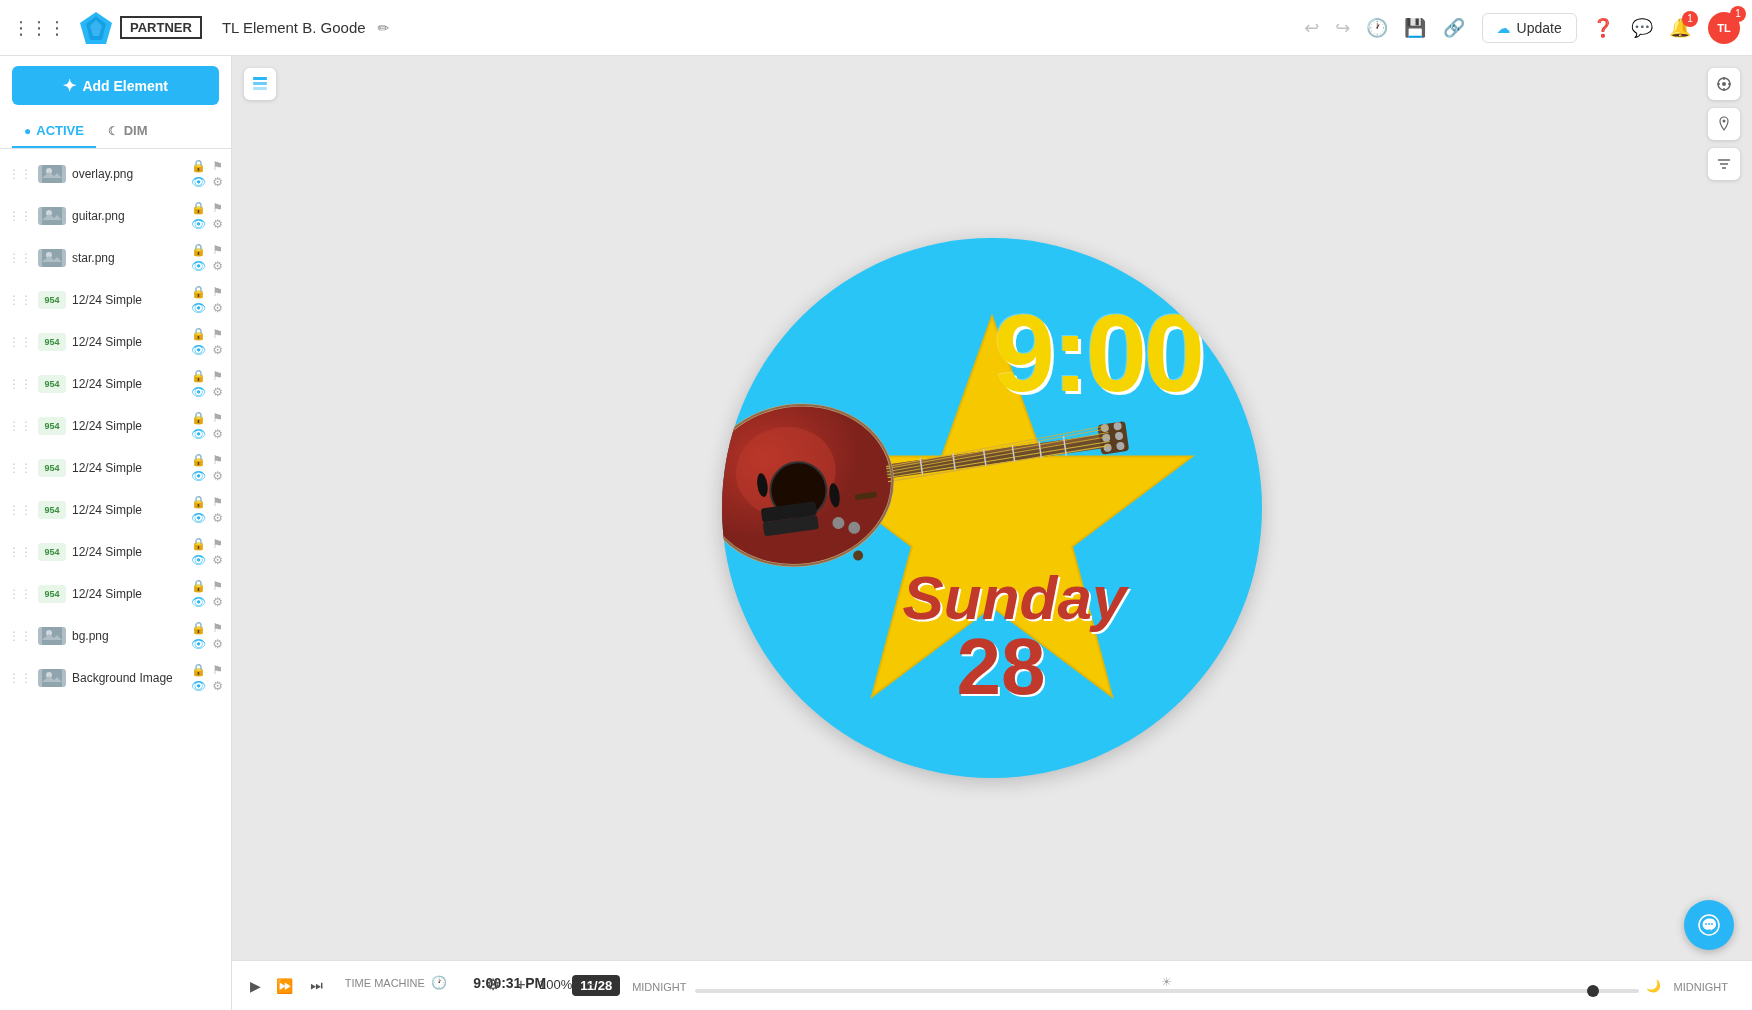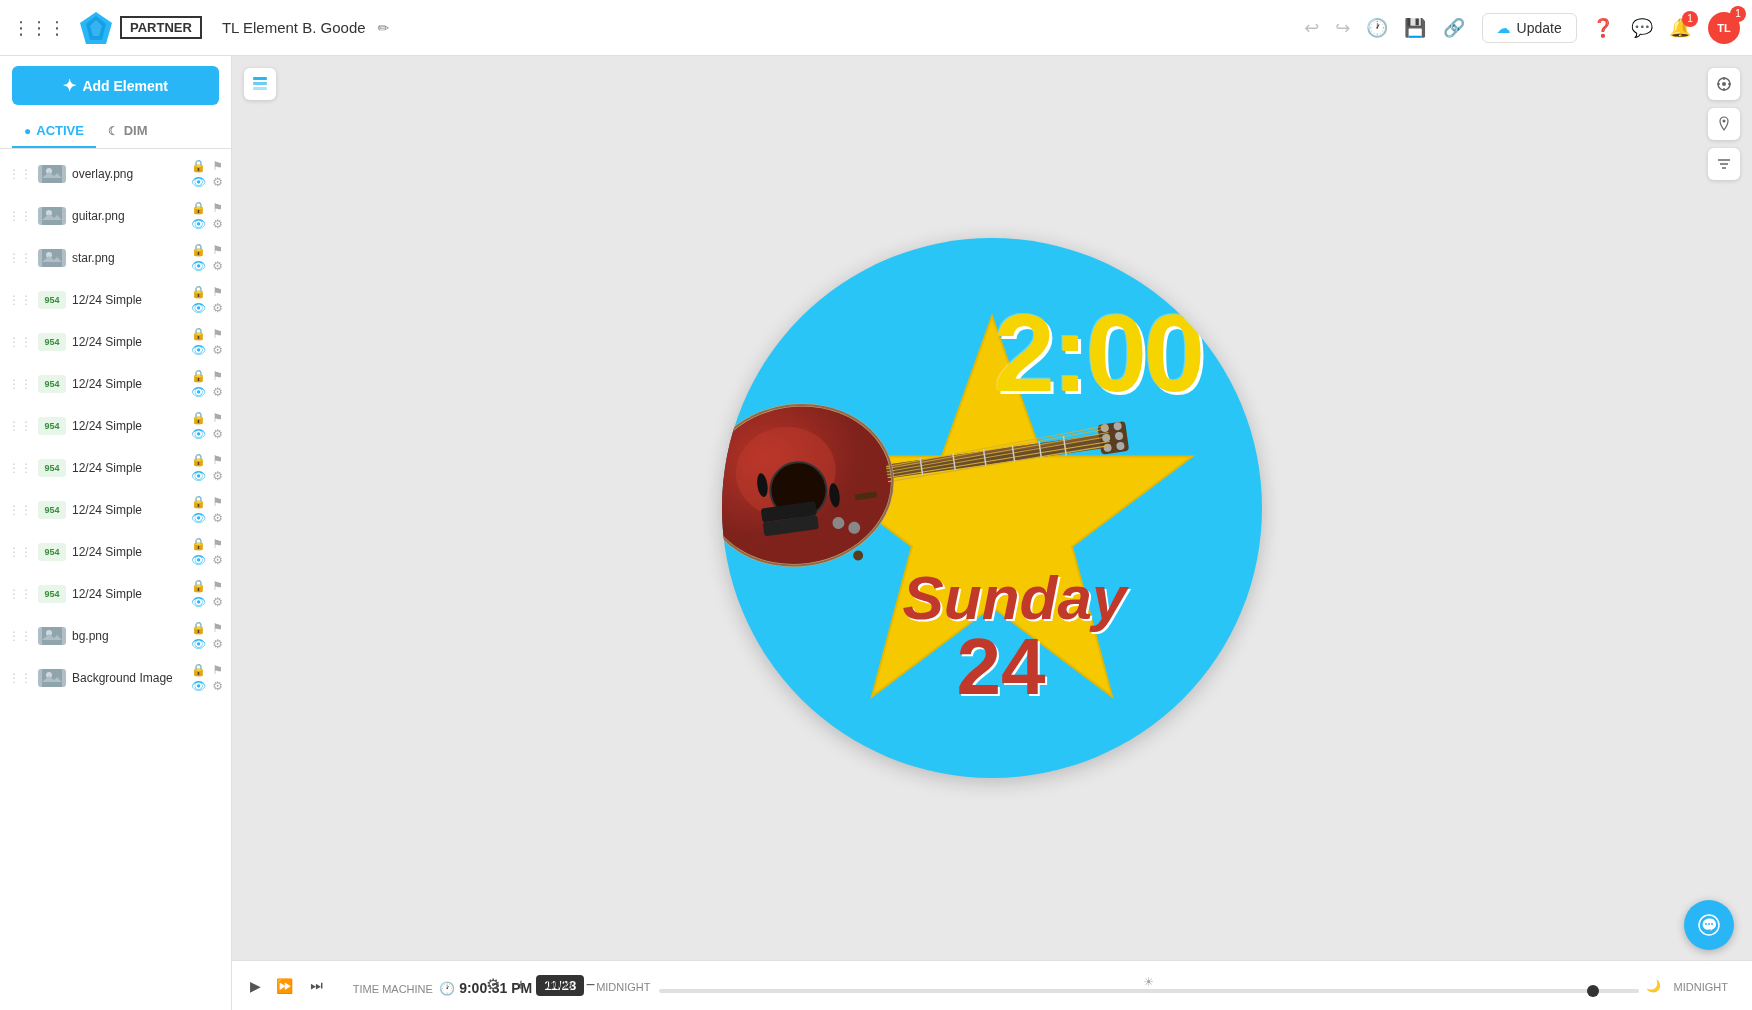--- a/index.html
+++ b/index.html
@@ -348,23 +348,23 @@
     }
     .zoom-level {
       font-size: 13px;
       color: #333;
       min-width: 40px;
       text-align: center;
     }
 
     .time-machine-section {
       display: flex;
-      align-items: flex-end;
-      gap: 4px;
-      margin-left: 24px;
+      align-items: flex-start;
+      gap: 26px;
+      margin-left: 16px;
     }
     .time-machine-label {
       font-size: 11px;
       color: #888;
       white-space: nowrap;
     }
     .time-machine-value {
       font-size: 14px;
       font-weight: 600;
       color: #333;
@@ -833,25 +833,25 @@
           <rect x="80" y="132" width="55" height="14" rx="3" fill="#222"></rect>
 
           <circle cx="155" cy="143" r="6" fill="#888"></circle>
           <circle cx="170" cy="150" r="6" fill="#888"></circle>
 
           <ellipse cx="120" cy="100" rx="95" ry="80" fill="none" stroke="#c8a97a" stroke-width="3"></ellipse>
 
           <ellipse cx="120" cy="100" rx="95" ry="80" fill="none" stroke="#3a0a00" stroke-width="2" opacity="0.4"></ellipse>
         </svg>
 
-        <div class="clock-time">2:00</div>
+        <div class="clock-time">9:00</div>
 
         <div class="clock-day">Sunday</div>
 
-        <div class="clock-date">24</div>
+        <div class="clock-date">28</div>
 
       </div>
     </div>
 
     <div class="zoom-controls">
       <button class="zoom-btn">⚙</button>
       <button class="zoom-btn">+</button>
       <span class="zoom-level">100%</span>
       <button class="zoom-btn">−</button>
     </div>

